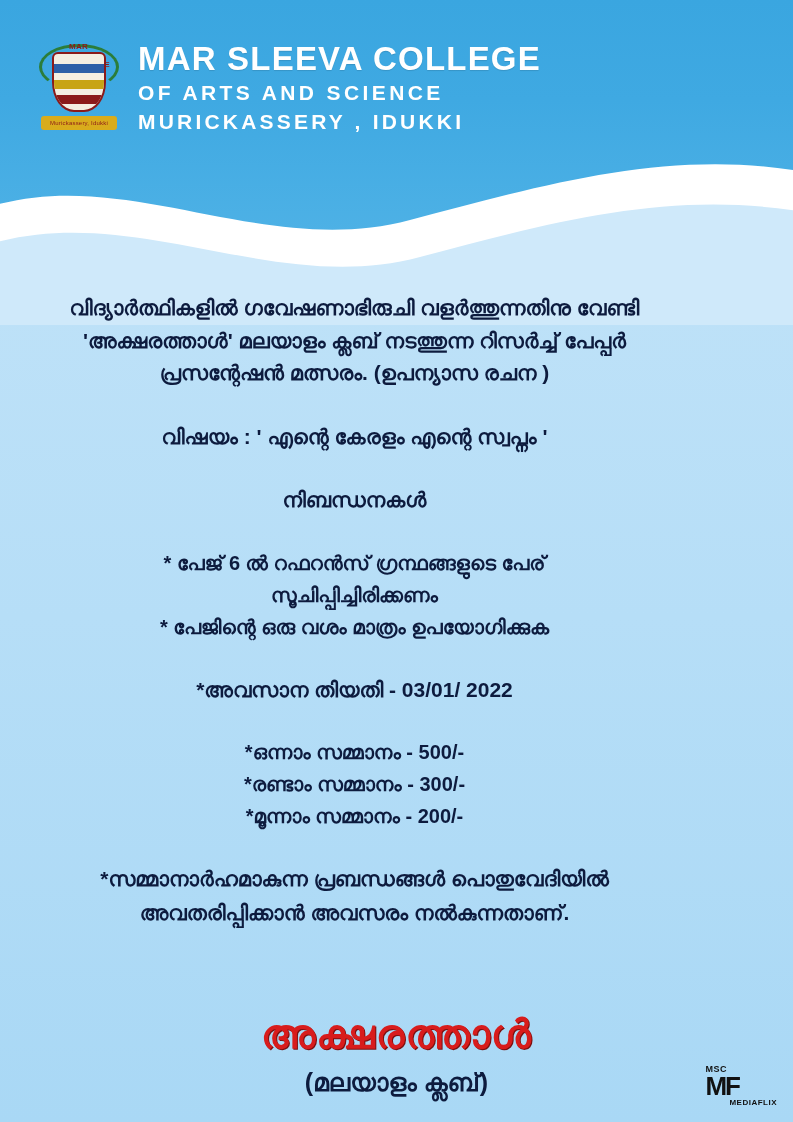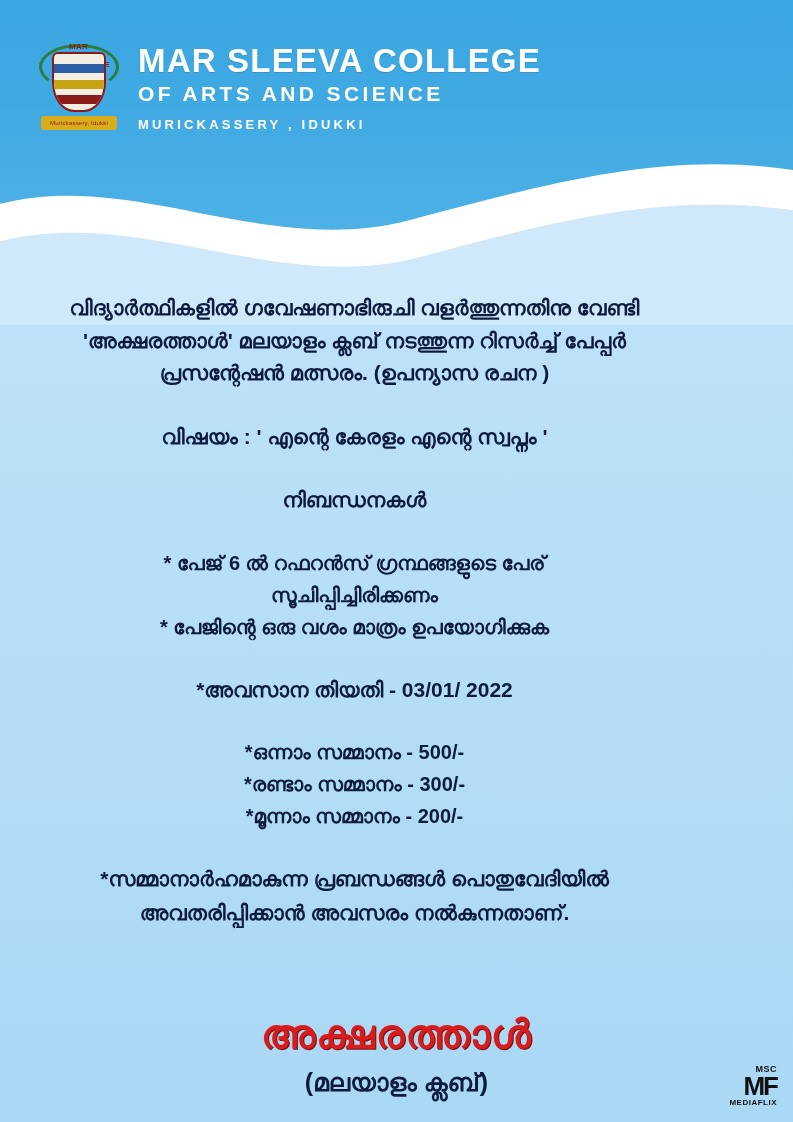--- a/index.html
+++ b/index.html
@@ -125,24 +125,24 @@
     line-height: 1.05;
     text-shadow: 0 1px 1px rgba(0,0,0,.12);
   }
   .title-sub {
     font-size: 21px;
     font-weight: bold;
     letter-spacing: 3.4px;
     margin-top: 4px;
   }
   .title-place {
-    font-size: 13px;
+    font-size: 21px;
     font-weight: bold;
     letter-spacing: 3.2px;
-    margin-top: 11px;
+    margin-top: 5px;
   }
   
   .body-text {
     position: absolute;
     top: 292px;
     left: 0;
     width: 709px;
     text-align: center;
     color: #0d1b3e;
   }
@@ -181,21 +181,21 @@
     width: 793px;
     text-align: center;
     font-size: 25px;
     font-weight: bold;
     color: #0d1b3e;
   }
   .mediaflix {
     position: absolute;
     right: 16px;
     bottom: 14px;
-    text-align: right;
+    text-align: left;
     color: #111;
   }
   .mf-top {
     font-size: 9px;
     font-weight: bold;
     letter-spacing: .5px;
     line-height: 1;
   }
   .mf-mark {
     font-size: 26px;

